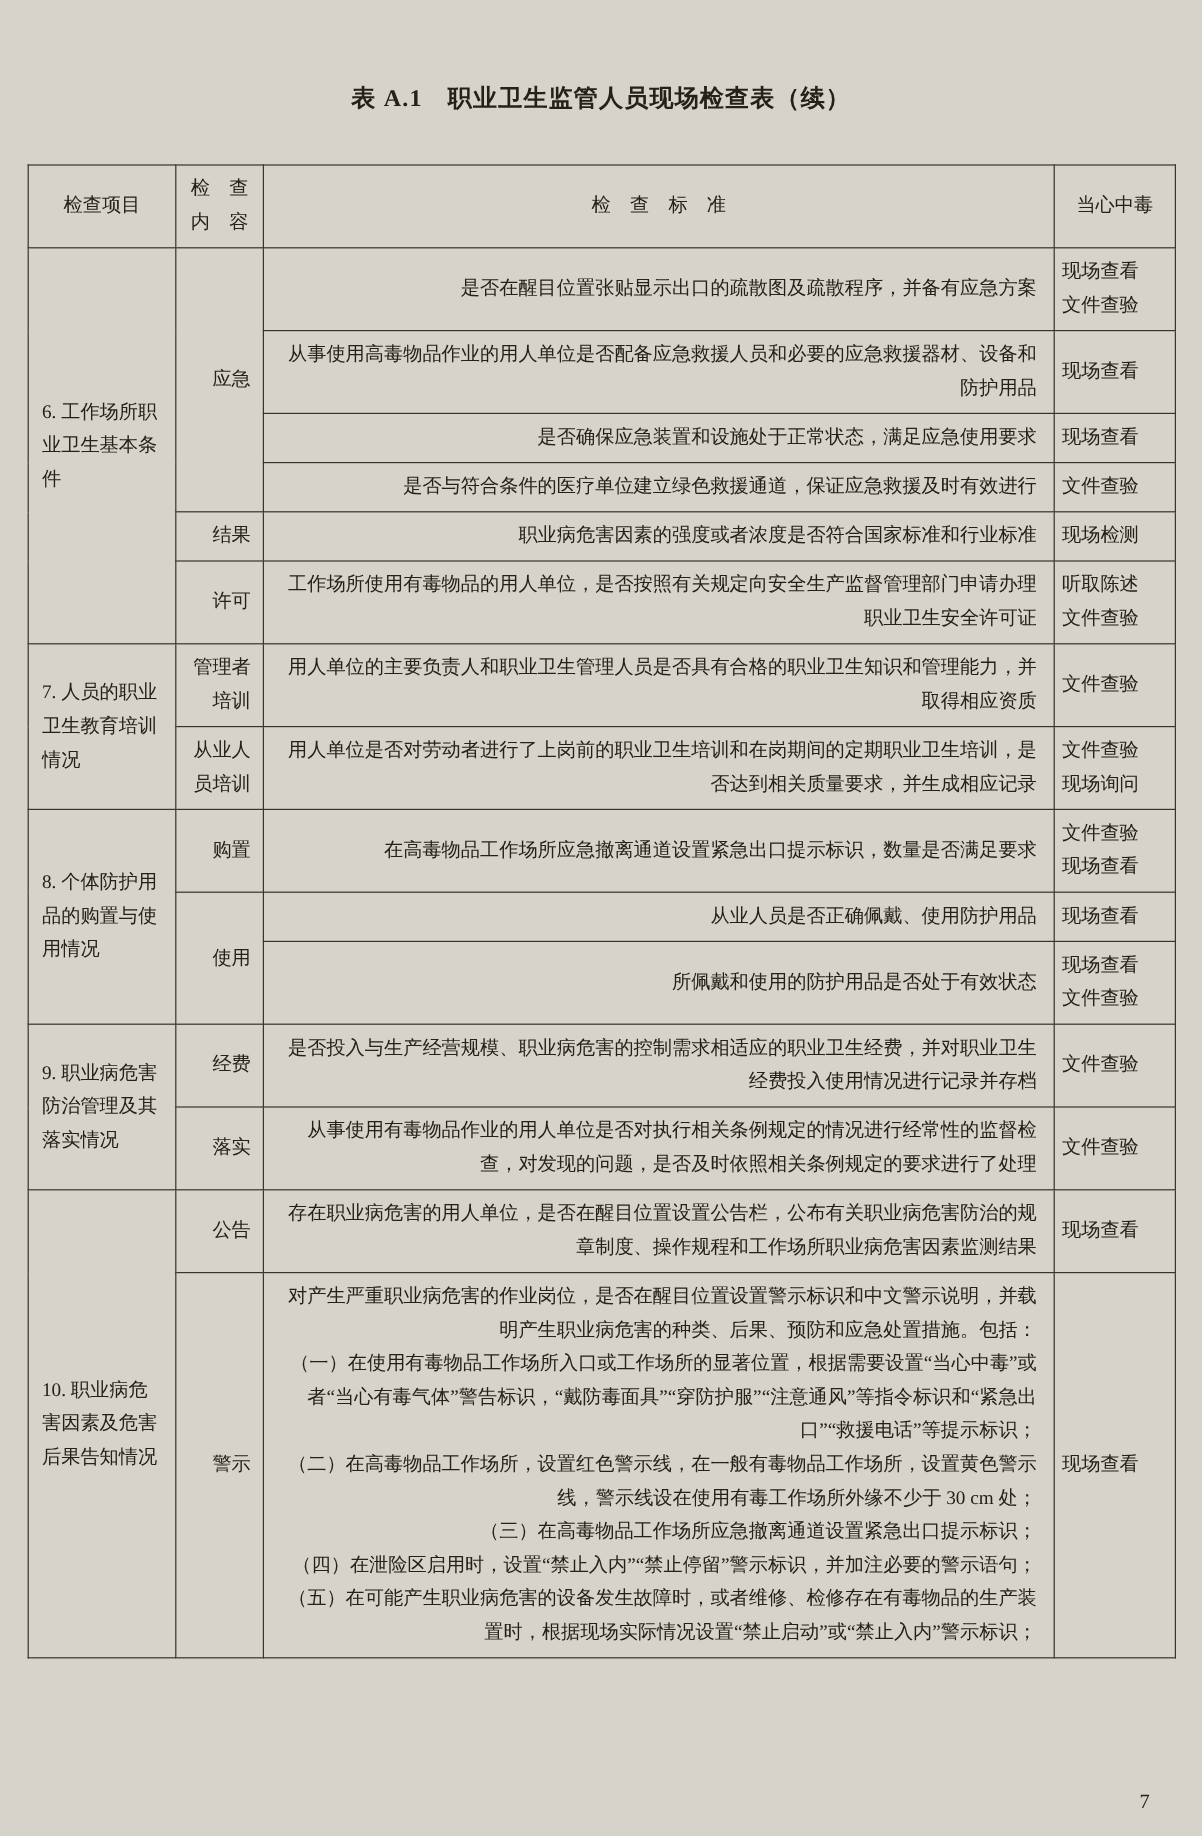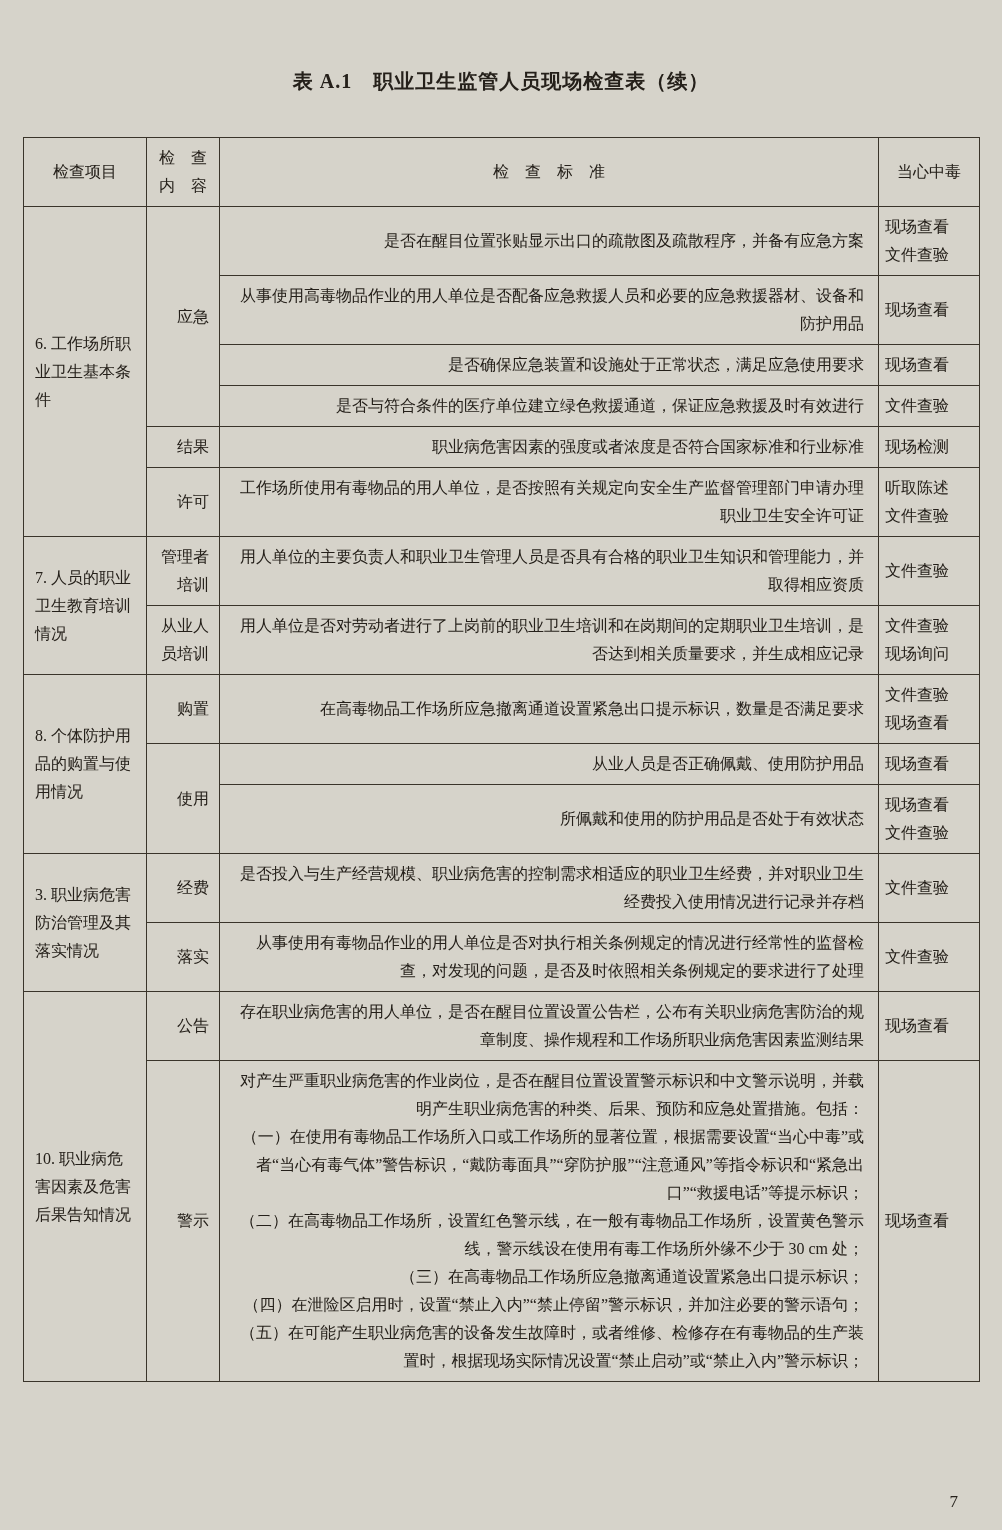--- a/index.html
+++ b/index.html
@@ -141,21 +141,21 @@
         <td class="standard-cell">从业人员是否正确佩戴、使用防护用品</td>
         <td class="method-cell">现场查看</td>
       </tr>
       <tr>
         <td class="standard-cell">所佩戴和使用的防护用品是否处于有效状态</td>
         <td class="method-cell">现场查看
 文件查验</td>
       </tr>
 
       <tr>
-        <td class="item-cell" rowspan="2">3. 职业病危害防治管理及其落实情况</td>
+        <td class="item-cell" rowspan="2">9. 职业病危害防治管理及其落实情况</td>
         <td class="content-cell">经费</td>
         <td class="standard-cell">是否投入与生产经营规模、职业病危害的控制需求相适应的职业卫生经费，并对职业卫生经费投入使用情况进行记录并存档</td>
         <td class="method-cell">文件查验</td>
       </tr>
       <tr>
         <td class="content-cell">落实</td>
         <td class="standard-cell">从事使用有毒物品作业的用人单位是否对执行相关条例规定的情况进行经常性的监督检查，对发现的问题，是否及时依照相关条例规定的要求进行了处理</td>
         <td class="method-cell">文件查验</td>
       </tr>
 

